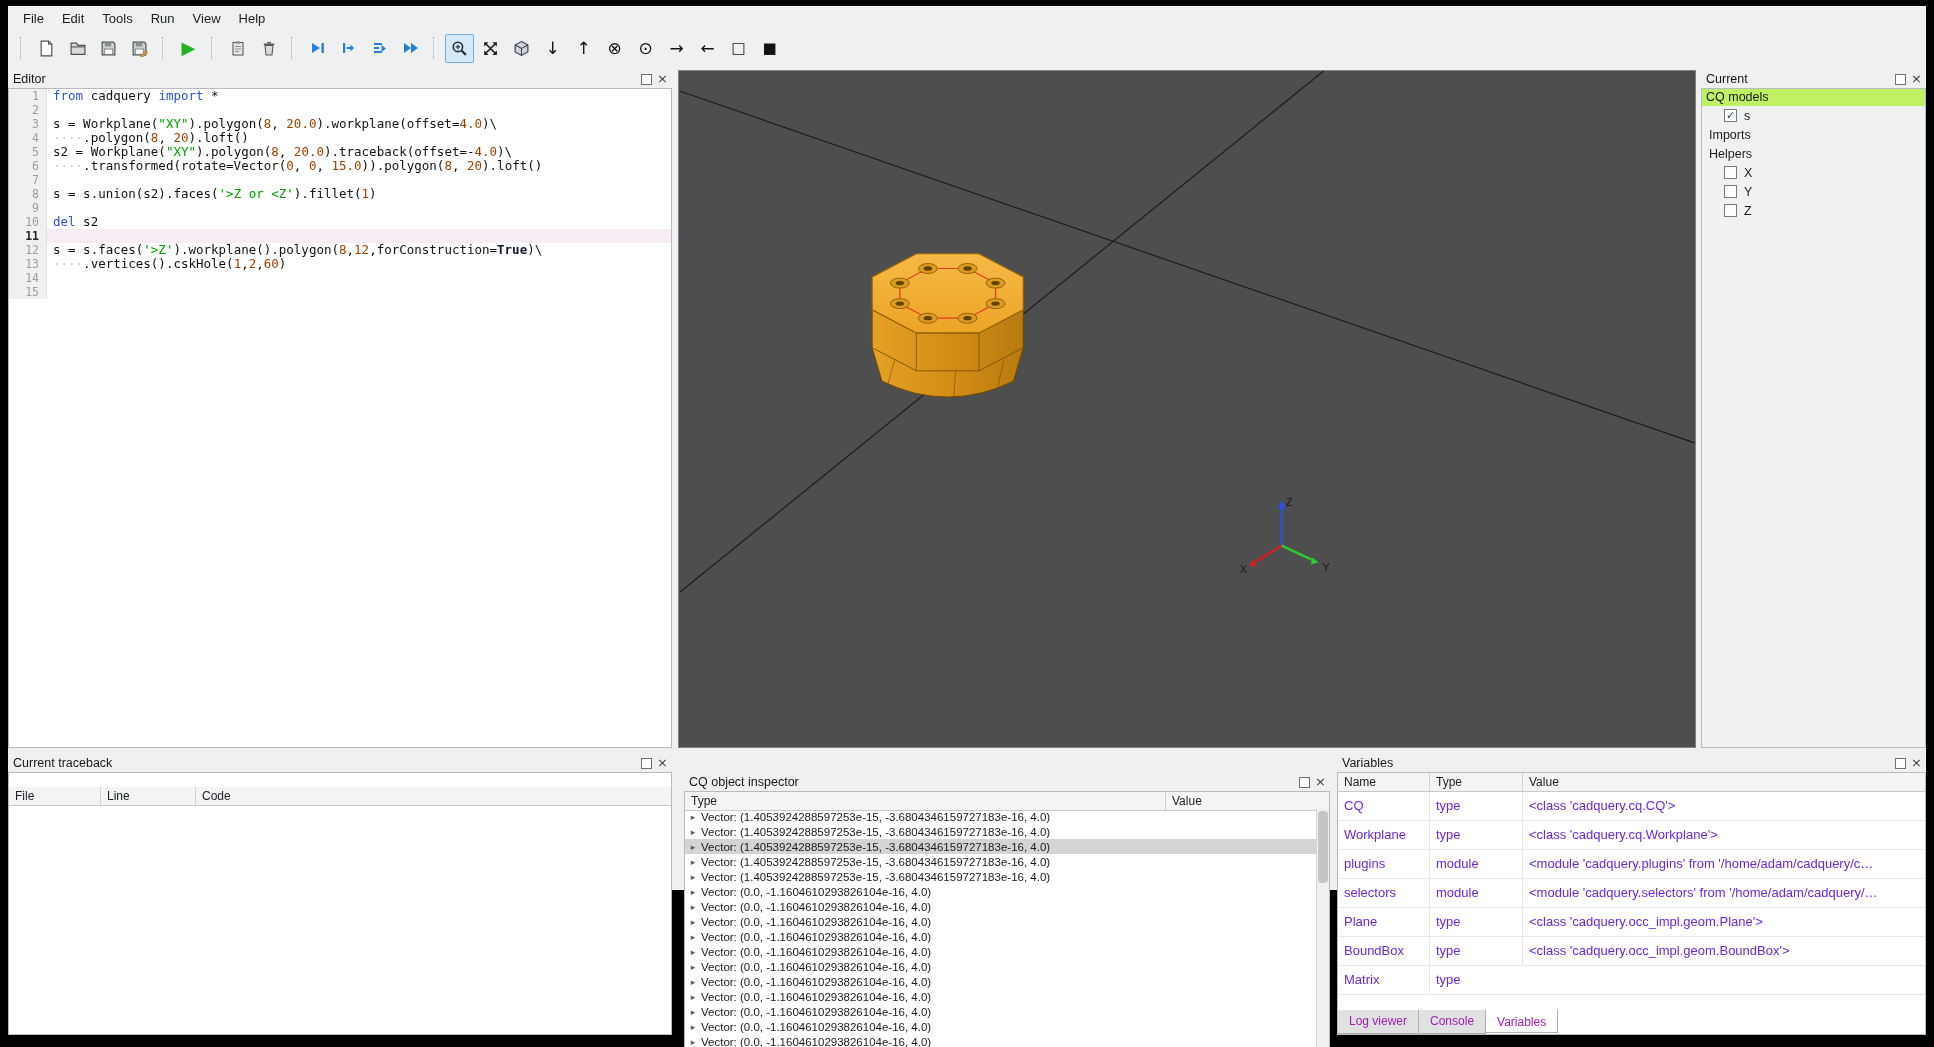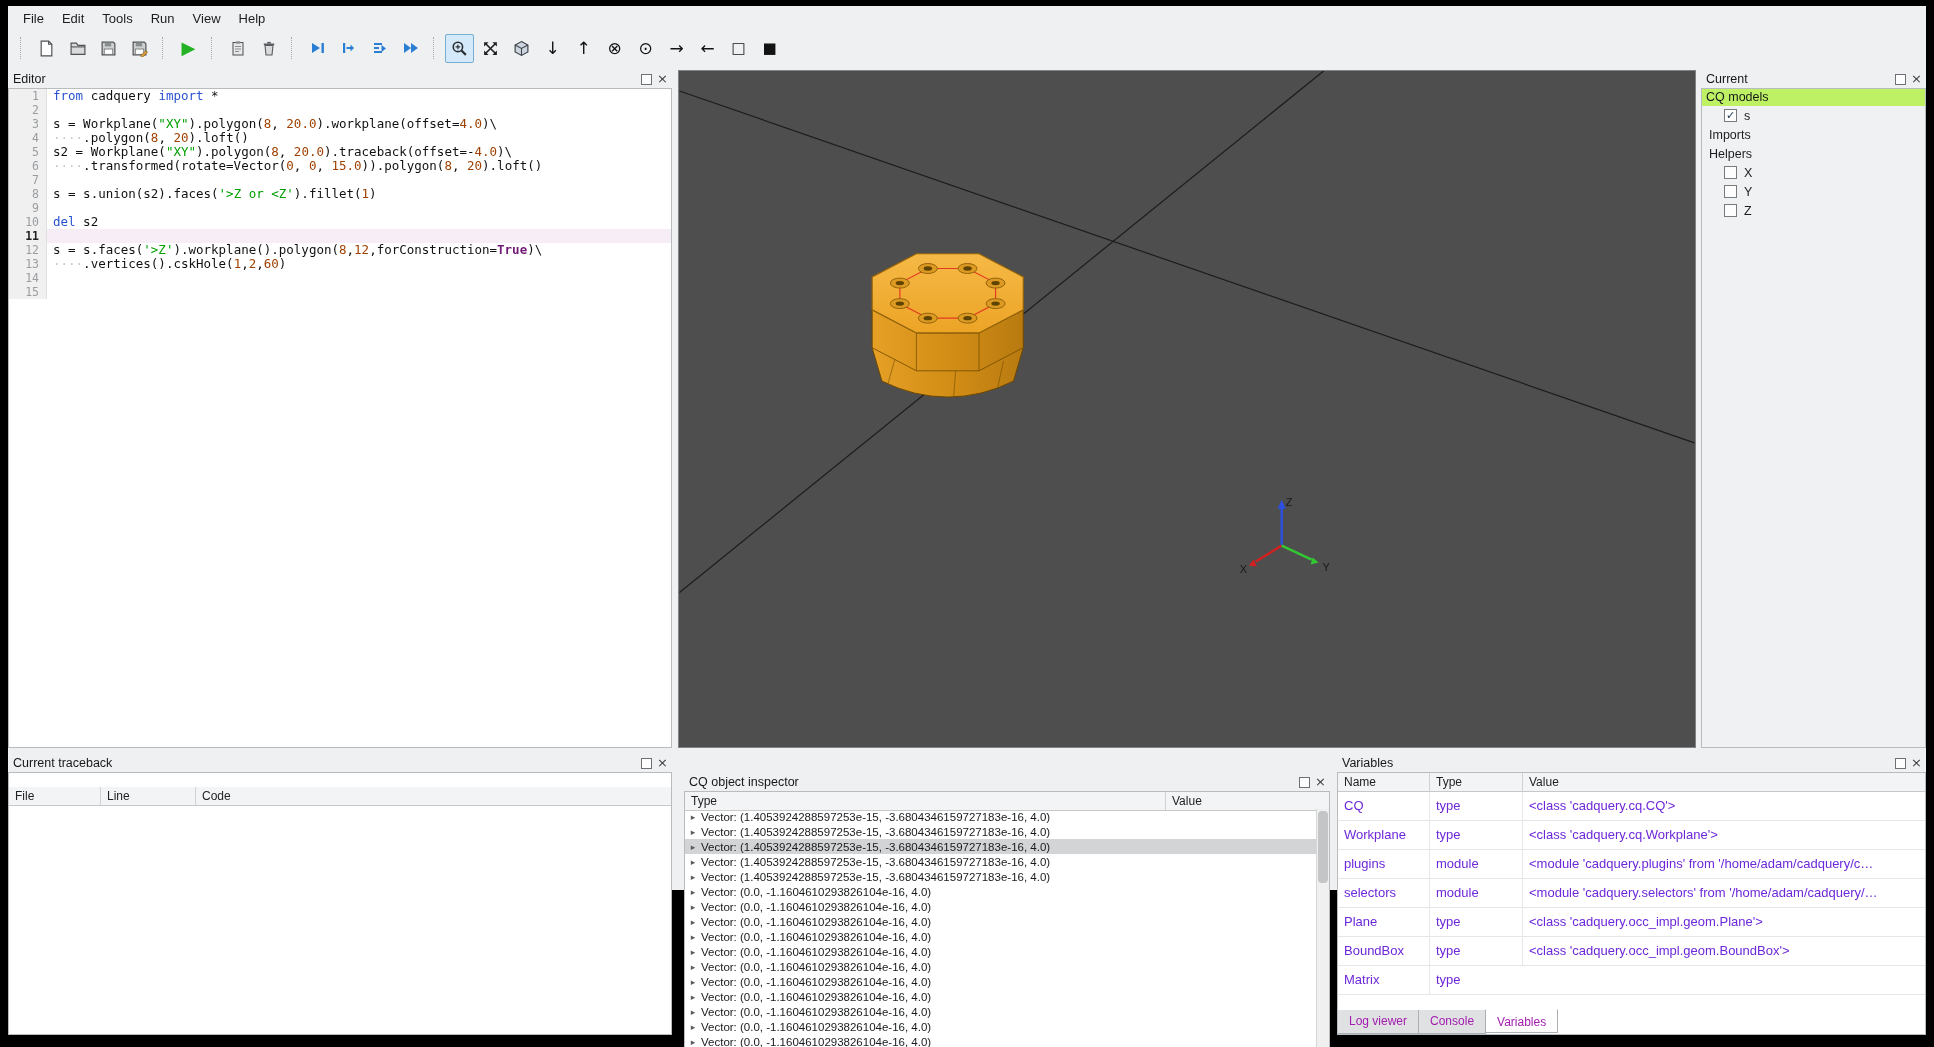--- a/index.html
+++ b/index.html
@@ -31,21 +31,21 @@
   
   #editor-lines{position:absolute;inset:0;font-family:"DejaVu Sans Mono",monospace;font-size:12.5px;}
   .crow{display:flex;height:14px;line-height:14px;}
   .gut{width:30px;text-align:right;padding-right:7px;color:#9a9da0;background:#f0f0f0;border-right:1px solid #e0e0e0;font-size:11.5px;flex:none;}
   .cline{flex:1;padding-left:6px;white-space:pre;color:#111;}
   .crow.cur .cline{background:#f7edf7;}
   .crow.cur .gut{color:#222;font-weight:bold;}
   .tok-k{color:#2a52d0;}
   .tok-g{color:#00a000;}
   .tok-m{color:#a04000;}
-  .tok-b{color:#701a75;font-weight:bold;}
+  .tok-b{color:#0f172a;font-weight:bold;}
   .tok-w{color:#c6c8ca;}
   .tok-p{color:#111;}
 
   
   #viewport{border:1px solid #808386;box-sizing:border-box;background:#4e4e4e;}
 
   
   #objects-content{background:#f0f1f2;}
   .obj-group{height:17px;line-height:17px;background:#bef264;font-size:12.5px;color:#15181a;padding-left:4px;}
   .obj-row{height:19px;display:flex;align-items:center;font-size:12.5px;color:#1b1e20;}

